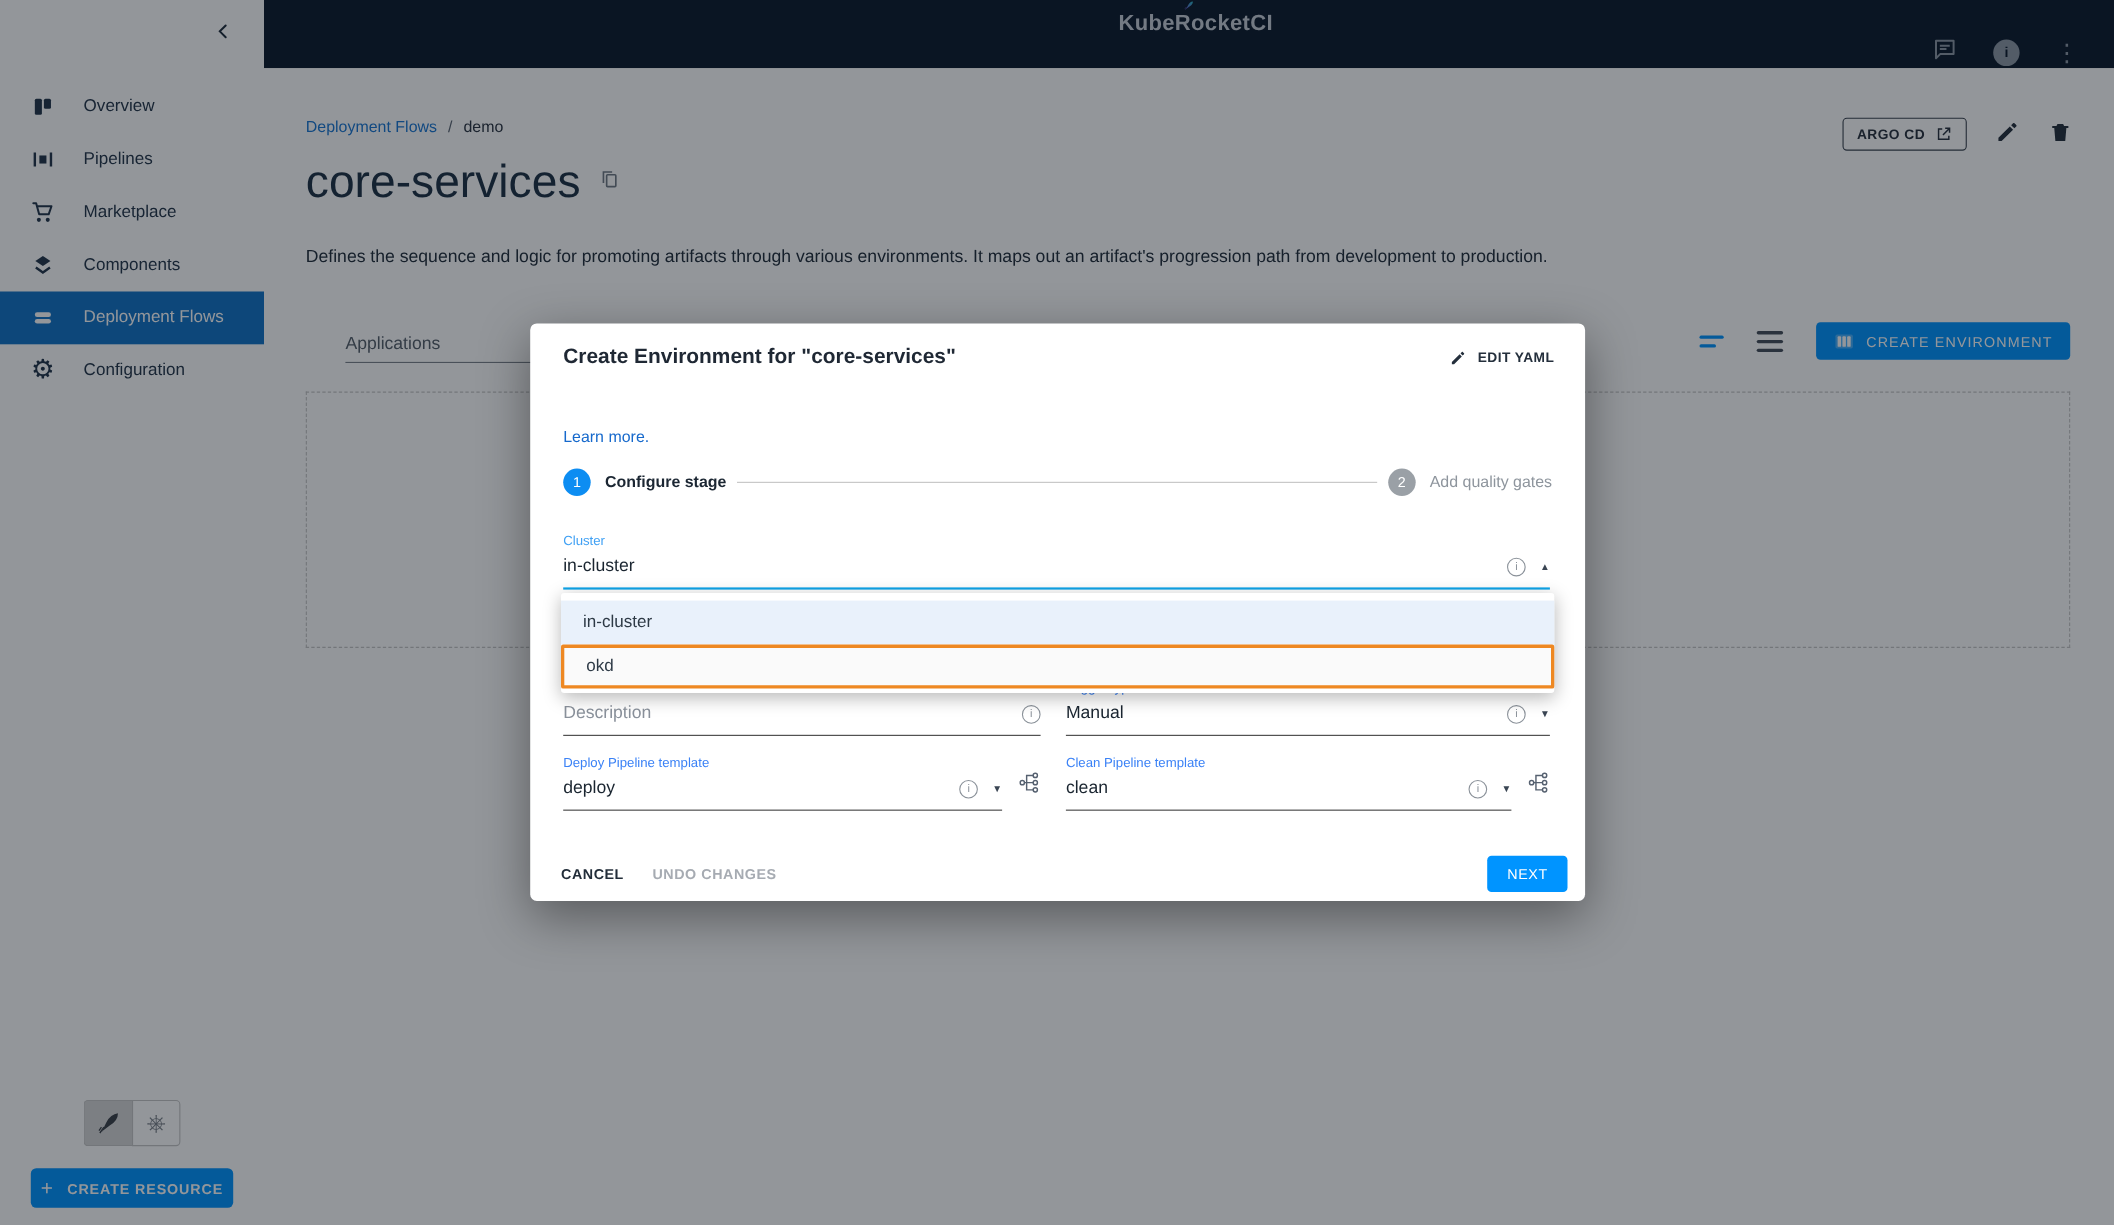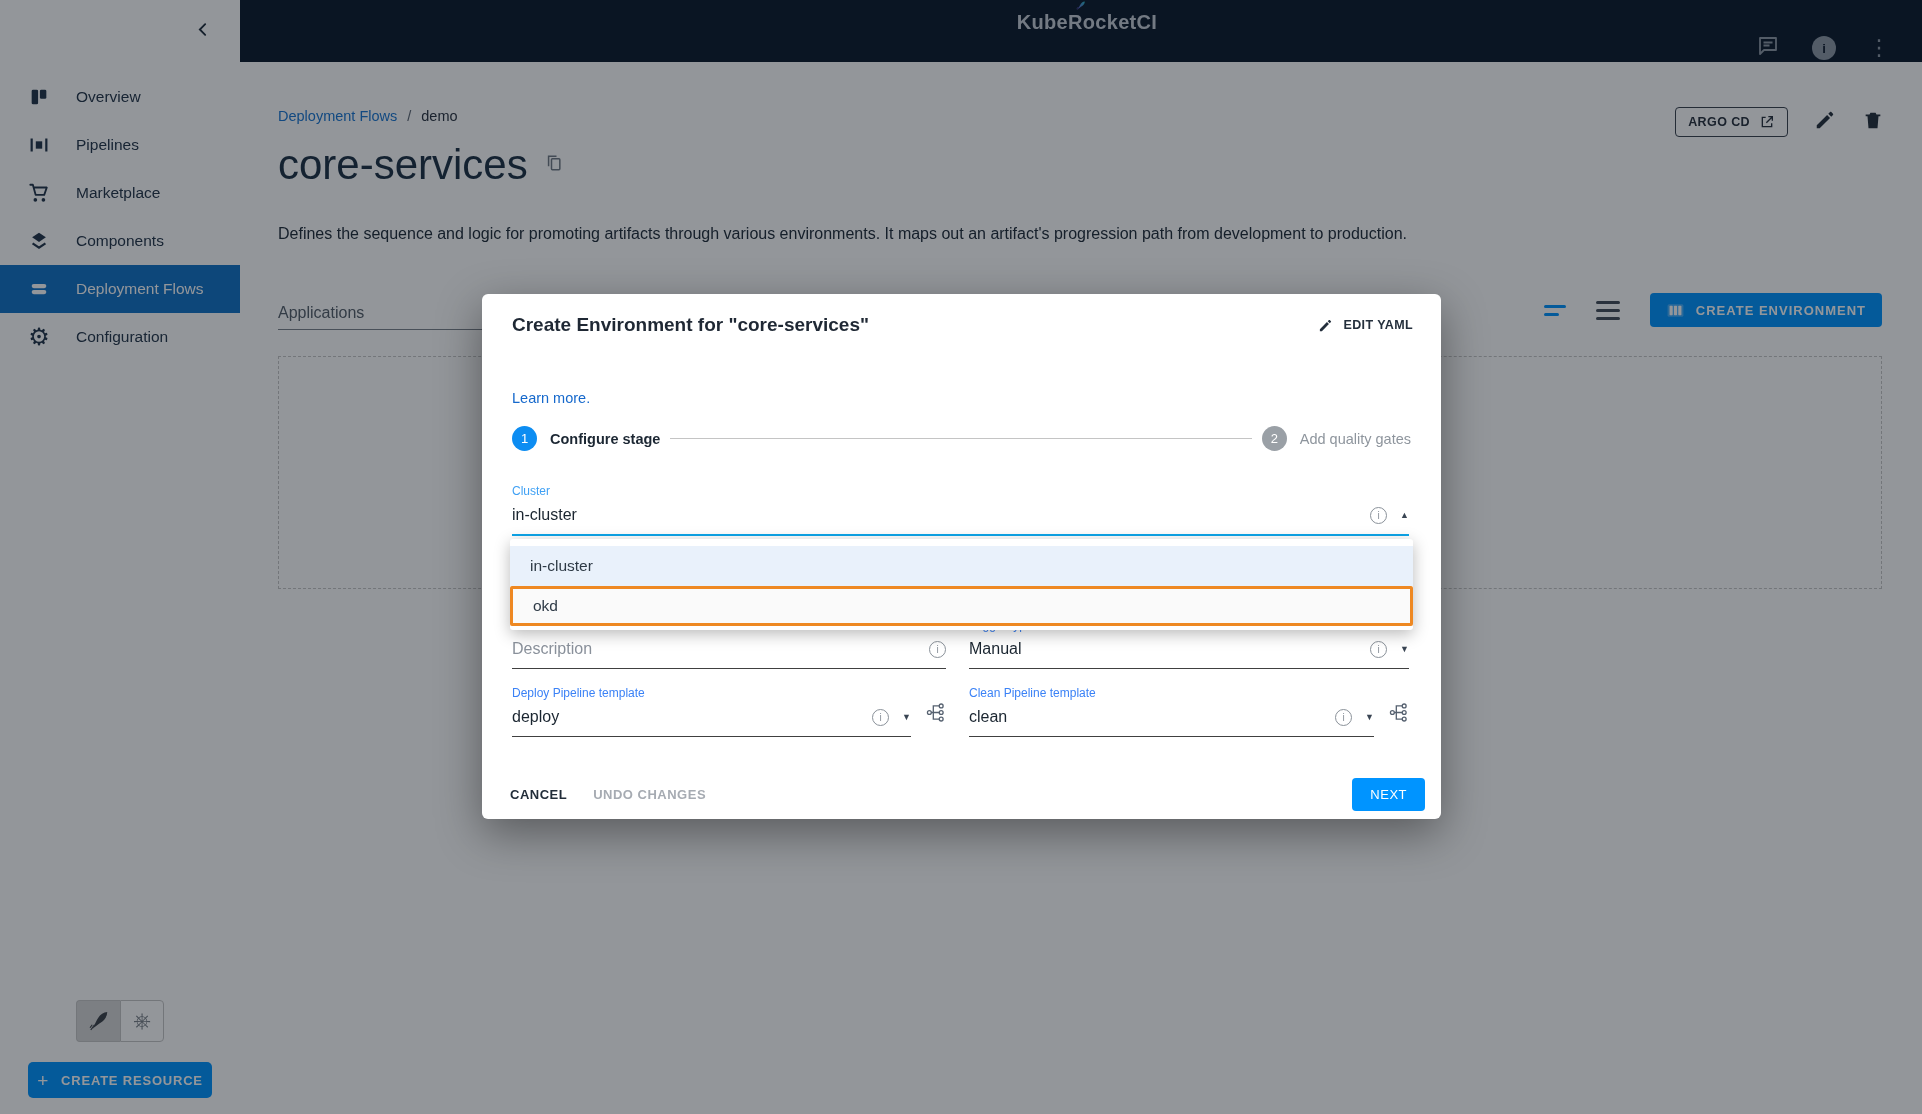--- a/index.html
+++ b/index.html
@@ -44,28 +44,28 @@
   .bc-sep{color:#5a6470;}
   .bc-current{color:#2a3340;}
   .title-row{margin-top:16px;display:flex;align-items:center;gap:16px;}
   .page-title{font-size:42px;color:#1d3145;line-height:50px;}
   .head-actions{position:absolute;top:46px;right:38px;display:flex;align-items:center;gap:26px;height:28px;}
   .argo-chip{border:1px solid #39424e;border-radius:4px;height:28px;padding:0 12px;display:flex;
     align-items:center;gap:9px;font-size:12.5px;font-weight:bold;color:#28313d;letter-spacing:.4px;cursor:pointer;}
   .desc{margin-top:34px;font-size:16px;color:#212d3a;line-height:20px;}
   .toolbar{margin-top:46px;display:flex;align-items:center;height:40px;}
   .apps-field{width:224px;align-self:flex-end;padding-bottom:7px;border-bottom:1px solid #7b828c;
-    font-size:16px;color:#555f6a;}
+    font-size:16px;color:#555f6a;margin-left:36px;}
   .toolbar-right{margin-left:auto;display:flex;align-items:center;gap:30px;}
   .vt{display:flex;flex-direction:column;gap:5px;cursor:pointer;}
   .vt1 b{display:block;height:3px;border-radius:2px;background:#0094ff;}
   .vt1 b:nth-child(1){width:22px;} .vt1 b:nth-child(2){width:15px;}
   .vt2 b{display:block;height:3px;border-radius:2px;background:#454e59;width:24px;}
   .create-env{height:34px;background:#0094ff;color:#fff;border-radius:4px;padding:0 16px;
-    display:flex;align-items:center;gap:11px;font-size:13px;font-weight:bold;letter-spacing:1px;cursor:pointer;}
+    display:flex;align-items:center;gap:11px;font-size:13px;font-weight:normal;letter-spacing:1px;cursor:pointer;}
   .dashed-panel{margin-top:26px;height:233px;border:1px dashed #c6c6c6;box-sizing:border-box;}
 
   
   .overlay{position:absolute;inset:0;background:rgba(10,16,26,.44);z-index:40;}
   .modal{position:absolute;left:482px;top:294px;width:959px;height:525px;background:#fff;
     border-radius:6px;box-shadow:0 14px 45px rgba(0,0,0,.4);z-index:50;}
   .m-header{position:absolute;top:20px;left:30px;right:28px;display:flex;align-items:center;
     justify-content:space-between;}
   .m-title{font-size:19px;font-weight:bold;color:#1f2834;}
   .edit-yaml{display:flex;align-items:center;gap:10px;font-size:12.5px;font-weight:bold;

